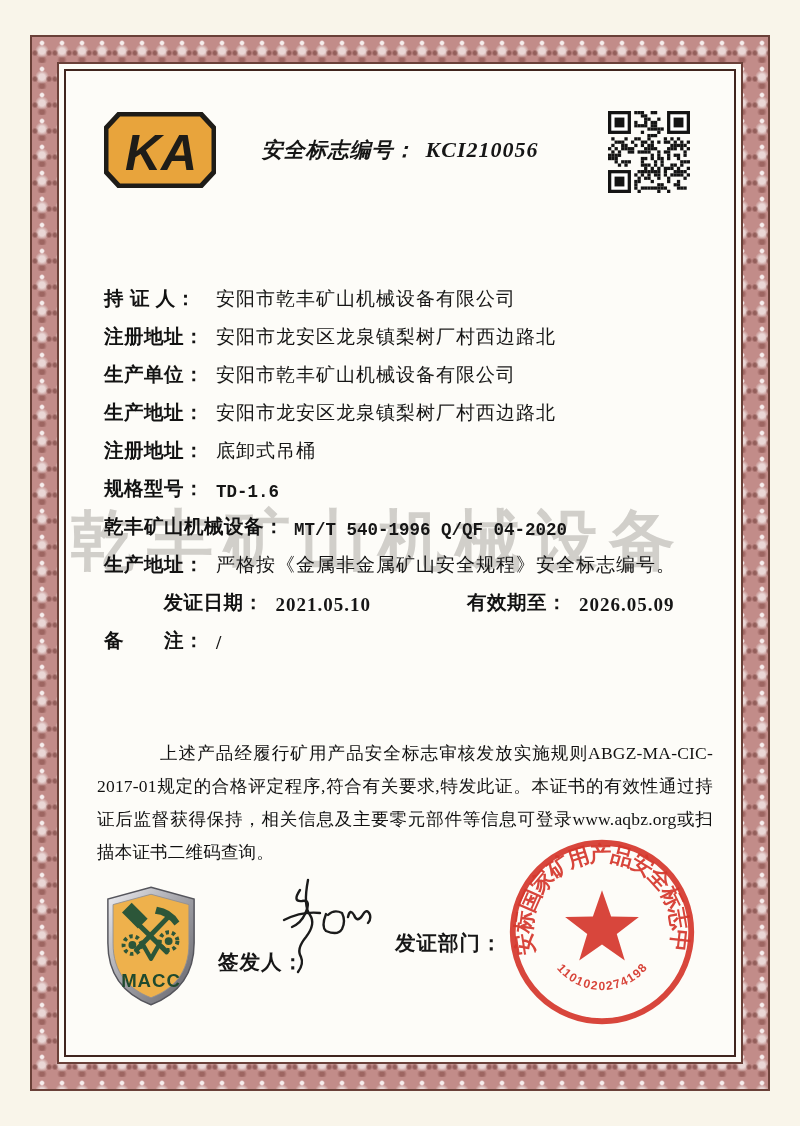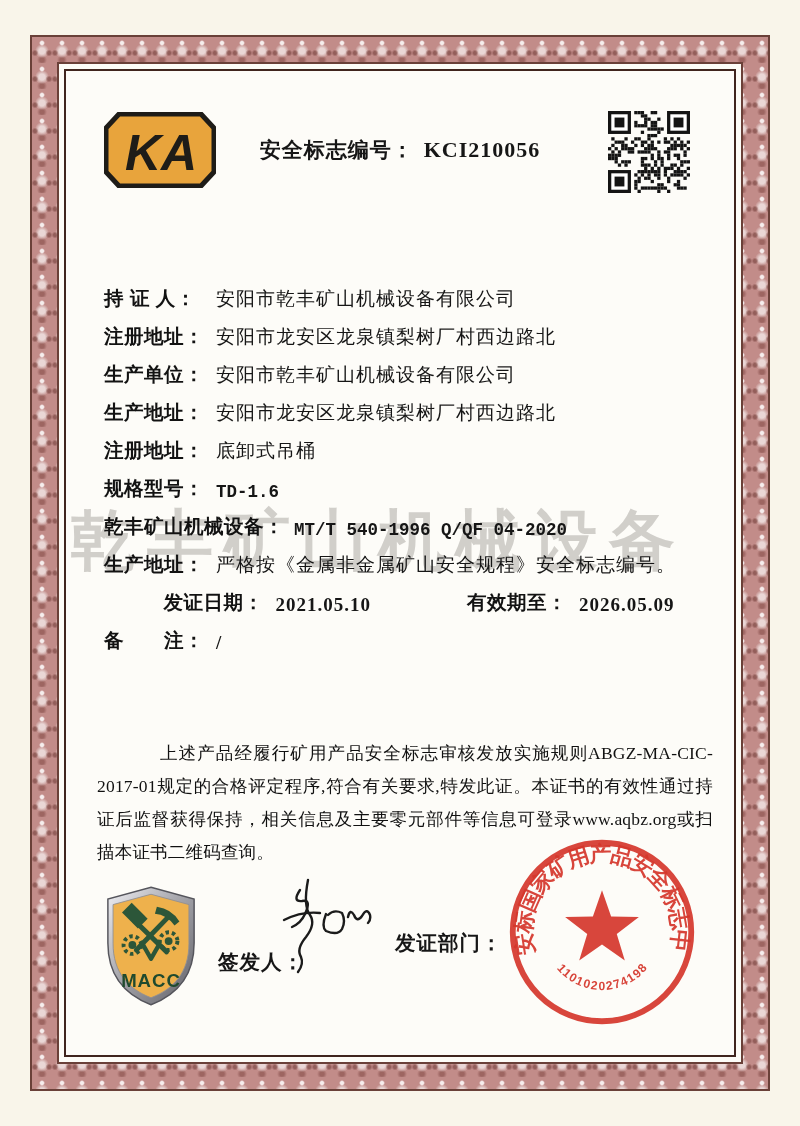--- a/index.html
+++ b/index.html
@@ -32,21 +32,21 @@
   }
   
   .watermark{
     position:absolute; left:70px; top:496px; z-index:3;
     font-size:66px; font-weight:700; letter-spacing:11px;
     color:#aeaba6; opacity:.55; white-space:nowrap;
     font-family:"Liberation Sans","DejaVu Sans",sans-serif;
   }
   
   .hdr-row{ position:absolute; left:0; right:0; top:136px; z-index:4;
-    display:flex; justify-content:center; align-items:baseline; gap:10px;}
+    display:flex; justify-content:center; align-items:baseline; gap:10px;font-style:italic;}
   .hdr-label{ font-size:21px; font-weight:700; letter-spacing:1px;}
   .hdr-num{ font-size:22px; font-weight:600; font-family:"Liberation Serif","DejaVu Serif",serif; letter-spacing:1px;}
   .ka{ position:absolute; left:104px; top:112px; z-index:4;}
   .qr{ position:absolute; left:608px; top:111px; z-index:4; width:82px; height:82px;}
   .title{
     position:absolute; left:0; right:0; top:201px; z-index:4;
     text-align:center; font-size:44px; font-weight:900; letter-spacing:5px;
     font-family:"Liberation Serif","DejaVu Serif",serif; color:#101010;
   }
   

